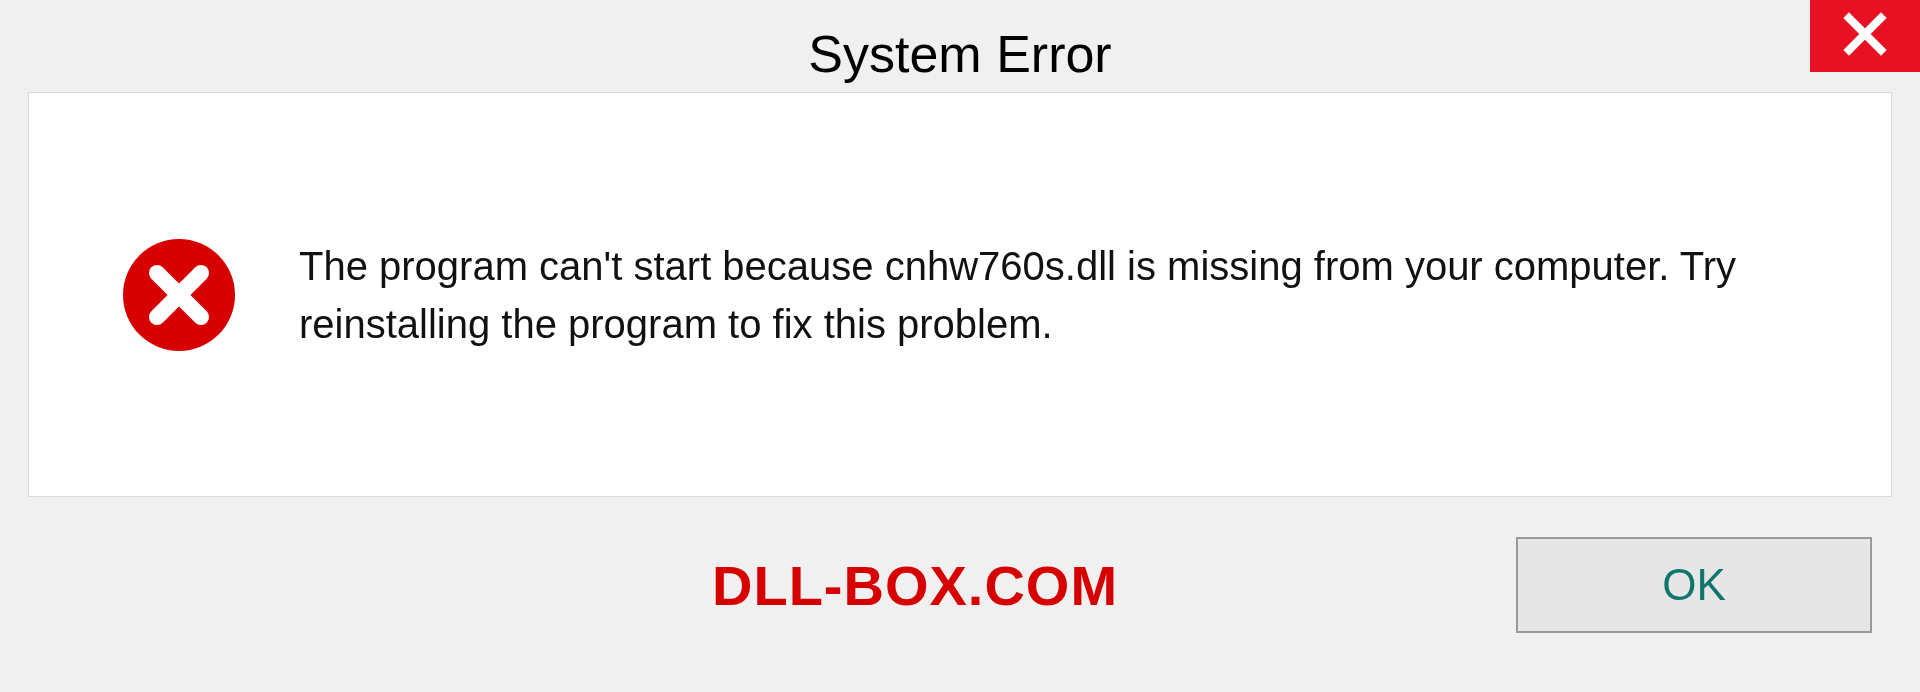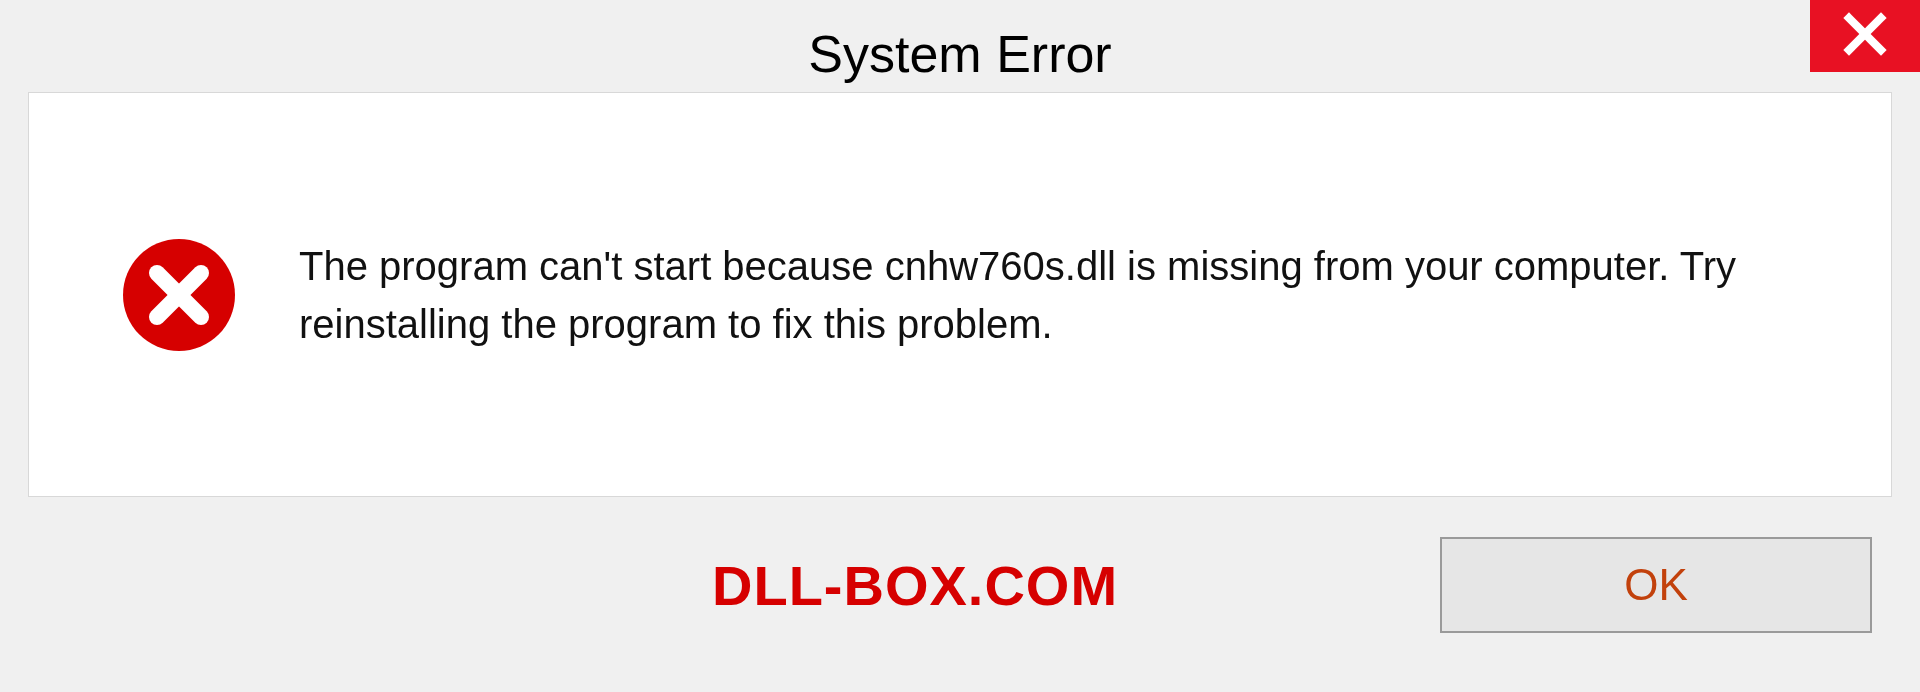--- a/index.html
+++ b/index.html
@@ -87,26 +87,26 @@
       left: 684px;
       top: 50%;
       transform: translateY(-50%);
       font-size: 56px;
       font-weight: 800;
       letter-spacing: 1px;
       color: #d60000;
       font-family: Arial, Helvetica, sans-serif;
     }
     .ok-btn {
-      width: 432px;
+      width: 356px;
       height: 96px;
       background: #e6e6e6;
       border: 2px solid #9a9a9a;
       font-size: 44px;
-      color: #c2410c;
+      color: #0f766e;
       display: flex;
       align-items: center;
       justify-content: center;
       cursor: pointer;
       font-family: "Segoe UI", Tahoma, Arial, sans-serif;
     }
   </style>
 </head>
 <body>
 

